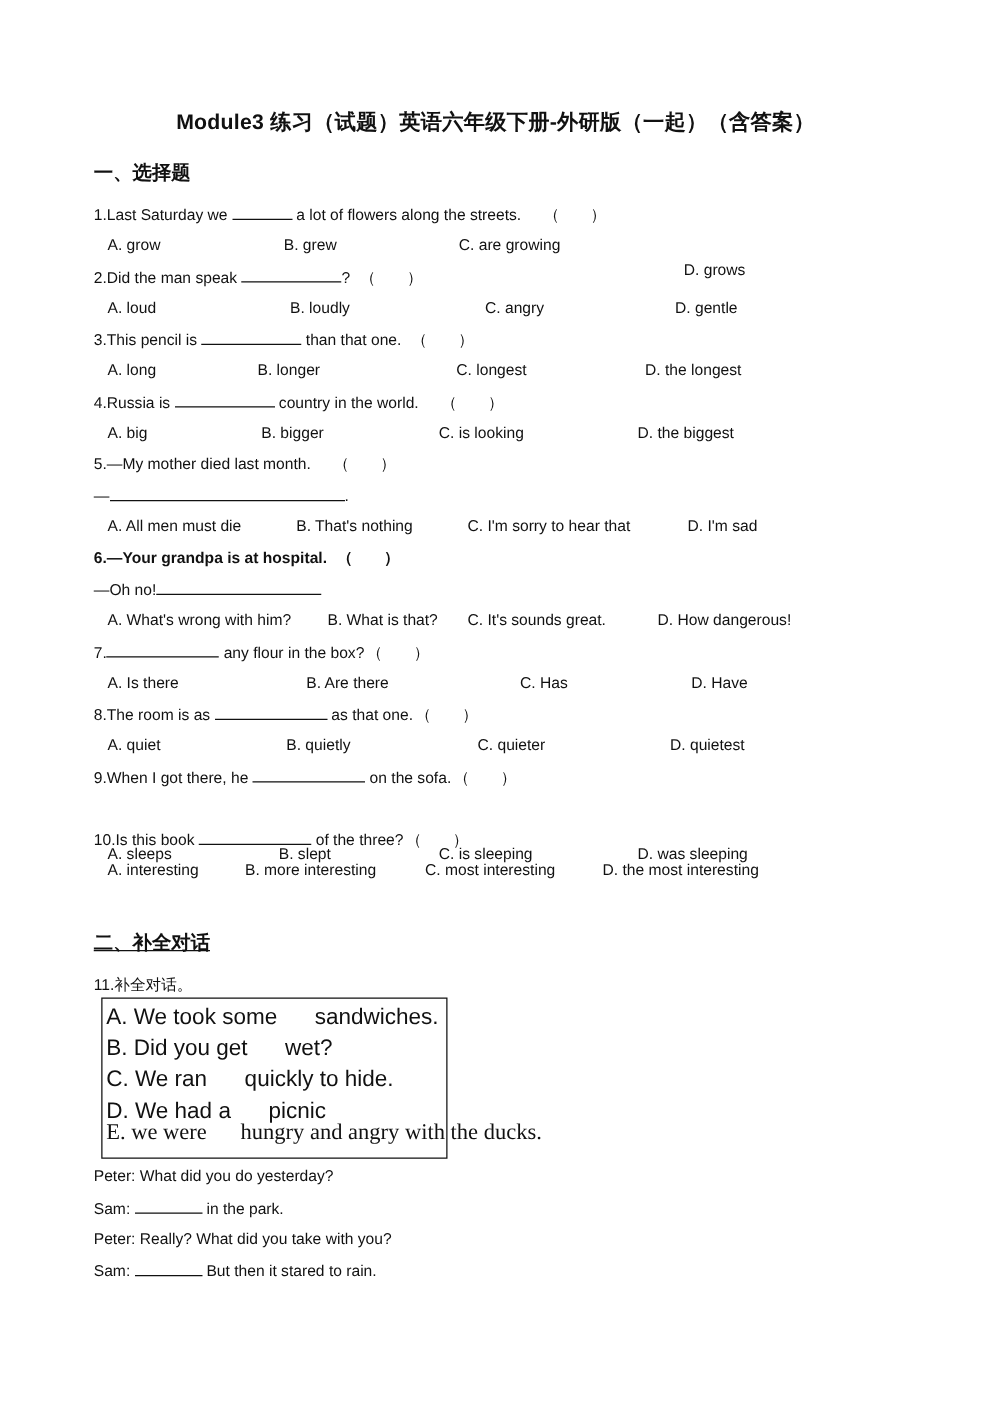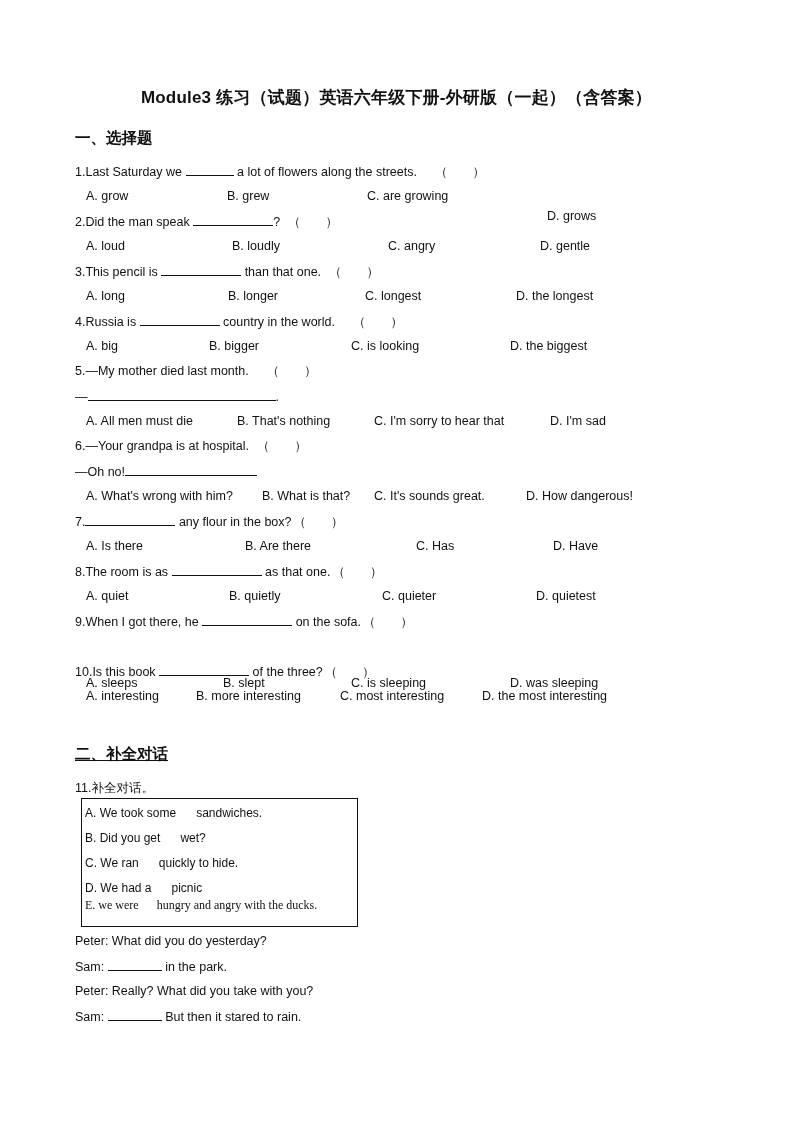--- a/index.html
+++ b/index.html
@@ -72,21 +72,21 @@
       position: absolute;
       left: 81px;
       top: 798px;
       width: 275px;
       height: 127px;
       border: 1px solid #111;
     }
     .box-item {
       position: absolute;
       left: 3px;
-      font-size: 12px;
+      font-size: 18px;
       line-height: 16px;
       white-space: pre;
       text-align: right;
     }
   </style>
 </head>
 <body>
 
 <div class="page">
 
@@ -106,21 +106,21 @@
   <div class="opts" style="top:238px;">
     <span class="opt" style="left:0px;">A. loud</span>
     <span class="opt" style="left:146px;">B. loudly</span>
     <span class="opt" style="left:302px;">C. angry</span>
     <span class="opt" style="left:454px;">D. gentle</span>
   </div>
 
   <div class="line" style="top:263px;"><span>3.</span><span>This pencil is </span><span class="blank" style="width:80px;"></span><span> than that one.</span><span class="paren">（　　）</span></div>
   <div class="opts" style="top:288px;">
     <span class="opt" style="left:0px;">A. long</span>
-    <span class="opt" style="left:142px;">B. longer</span>
+    <span class="opt" style="left:120px;">B. longer</span>
     <span class="opt" style="left:279px;">C. longest</span>
     <span class="opt" style="left:430px;">D. the longest</span>
   </div>
 
   <div class="line" style="top:313px;"><span>4.</span><span>Russia is </span><span class="blank" style="width:80px;"></span><span> country in the world.</span><span class="paren" style="margin-left:18px;">（　　）</span></div>
   <div class="opts" style="top:338px;">
     <span class="opt" style="left:0px;">A. big</span>
     <span class="opt" style="left:123px;">B. bigger</span>
     <span class="opt" style="left:265px;">C. is looking</span>
     <span class="opt" style="left:424px;">D. the biggest</span>
@@ -128,21 +128,21 @@
 
   <div class="line" style="top:363px;"><span>5.</span><span>—My mother died last month.</span><span class="paren" style="margin-left:18px;">（　　）</span></div>
   <div class="line" style="top:388px;"><span>—</span><span class="blank" style="width:188px;"></span><span>.</span></div>
   <div class="opts" style="top:413px;">
     <span class="opt" style="left:0px;">A. All men must die</span>
     <span class="opt" style="left:151px;">B. That's nothing</span>
     <span class="opt" style="left:288px;">C. I'm sorry to hear that</span>
     <span class="opt" style="left:464px;">D. I'm sad</span>
   </div>
 
-  <div class="line" style="top:438px;"><span>6.</span><span>—Your grandpa is at hospital.</span><span class="paren">（　　）</span></div>
+  <div class="line" style="top:438px;font-weight:bold;"><span>6.</span><span>—Your grandpa is at hospital.</span><span class="paren">（　　）</span></div>
   <div class="line" style="top:463px;"><span>—Oh no!</span><span class="blank" style="width:132px;"></span><span></span></div>
   <div class="opts" style="top:488px;">
     <span class="opt" style="left:0px;">A. What's wrong with him?</span>
     <span class="opt" style="left:176px;">B. What is that?</span>
     <span class="opt" style="left:288px;">C. It's sounds great.</span>
     <span class="opt" style="left:421px;margin-left:19px;">D. How dangerous!</span>
   </div>
 
   <div class="line" style="top:513px;"><span>7.</span><span></span><span class="blank" style="width:90px;"></span><span> any flour in the box?</span><span class="paren" style="margin-left:2px;">（　　）</span></div>
   <div class="opts" style="top:538px;">

